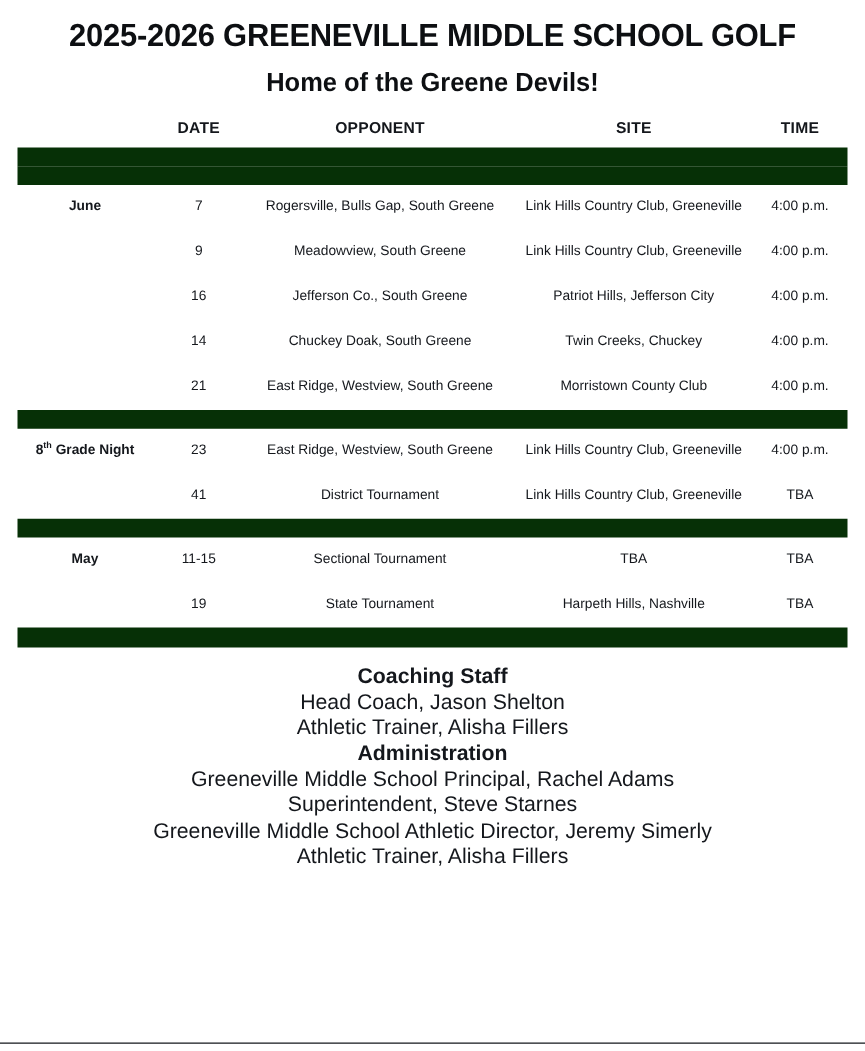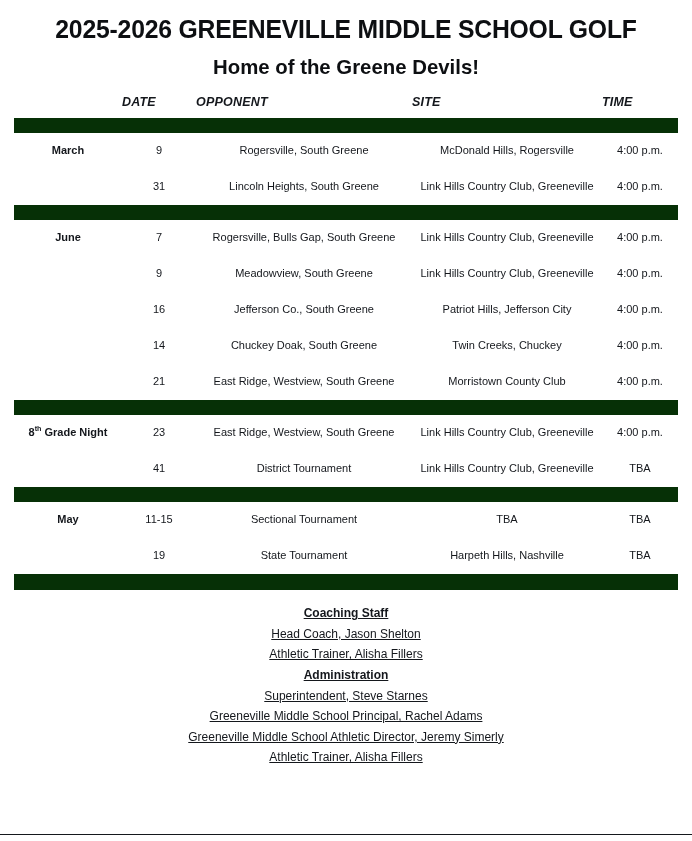--- a/index.html
+++ b/index.html
@@ -58,24 +58,23 @@
   .schedule col.c-month  { width: 108px; }
   .schedule col.c-date   { width: 74px; }
   .schedule col.c-opp    { width: 216px; }
   .schedule col.c-site   { width: 190px; }
   .schedule col.c-time   { width: 76px; }
 
   .schedule th {
     font-size: 12.5px;
     font-weight: bold;
     color: #14171c;
-    text-align: left;
+    text-align: center;
     padding: 0 0 9px 0;
     letter-spacing: 0.2px;
-    font-style: italic;
   }
   .schedule th.blank { font-size: 0; }
 
   .schedule td {
     font-size: 11px;
     text-align: center;
     color: #14171c;
     padding: 0;
     height: 36px;
     vertical-align: middle;
@@ -119,21 +118,21 @@
   }
   .footer-col .line {
     font-size: 11.5px;
     line-height: 20.6px;
     color: #14171c;
     white-space: nowrap;
   }
   .footer-col .line.head {
     font-weight: bold;
   }
-  .footer-col.left .line { font-size: 12px; text-decoration: underline; }
+  .footer-col.left .line { font-size: 17px; }
 
   .bottom-rule {
     position: absolute;
     left: 0;
     right: 0;
     bottom: 6px;
     height: 1px;
     background: #15181d;
   }
 </style>
@@ -161,34 +160,20 @@
         <th>SITE</th>
         <th>TIME</th>
       </tr>
     </thead>
     <tbody id="table-body">
         <tr class="bar">
           <td colspan="5">
             <span class="bar-fill"></span>
           </td>
         </tr>
-        <tr>
-          <td class="month">March</td>
-          <td>9</td>
-          <td>Rogersville, South Greene</td>
-          <td>McDonald Hills, Rogersville</td>
-          <td>4:00 p.m.</td>
-        </tr>
-        <tr>
-          <td class="month"></td>
-          <td>31</td>
-          <td>Lincoln Heights, South Greene</td>
-          <td>Link Hills Country Club, Greeneville</td>
-          <td>4:00 p.m.</td>
-        </tr>
         <tr class="bar">
           <td colspan="5">
             <span class="bar-fill"></span>
           </td>
         </tr>
         <tr>
           <td class="month">June</td>
           <td>7</td>
           <td>Rogersville, Bulls Gap, South Greene</td>
           <td>Link Hills Country Club, Greeneville</td>
@@ -267,21 +252,21 @@
         </tr>
       </tbody>
   </table>
 
   <div class="footer">
     <div class="footer-col left" id="footer-left">
         <div class="line head">Coaching Staff</div>
         <div class="line">Head Coach, Jason Shelton</div>
         <div class="line">Athletic Trainer, Alisha Fillers</div>
         <div class="line head">Administration</div>
+        <div class="line">Greeneville Middle School Principal, Rachel Adams</div>
         <div class="line">Superintendent, Steve Starnes</div>
-        <div class="line">Greeneville Middle School Principal, Rachel Adams</div>
         <div class="line">Greeneville Middle School Athletic Director, Jeremy Simerly</div>
         <div class="line">Athletic Trainer, Alisha Fillers</div>
       </div>
   </div>
 
   <div class="bottom-rule"></div>
 </div>
 
 </body></html>

